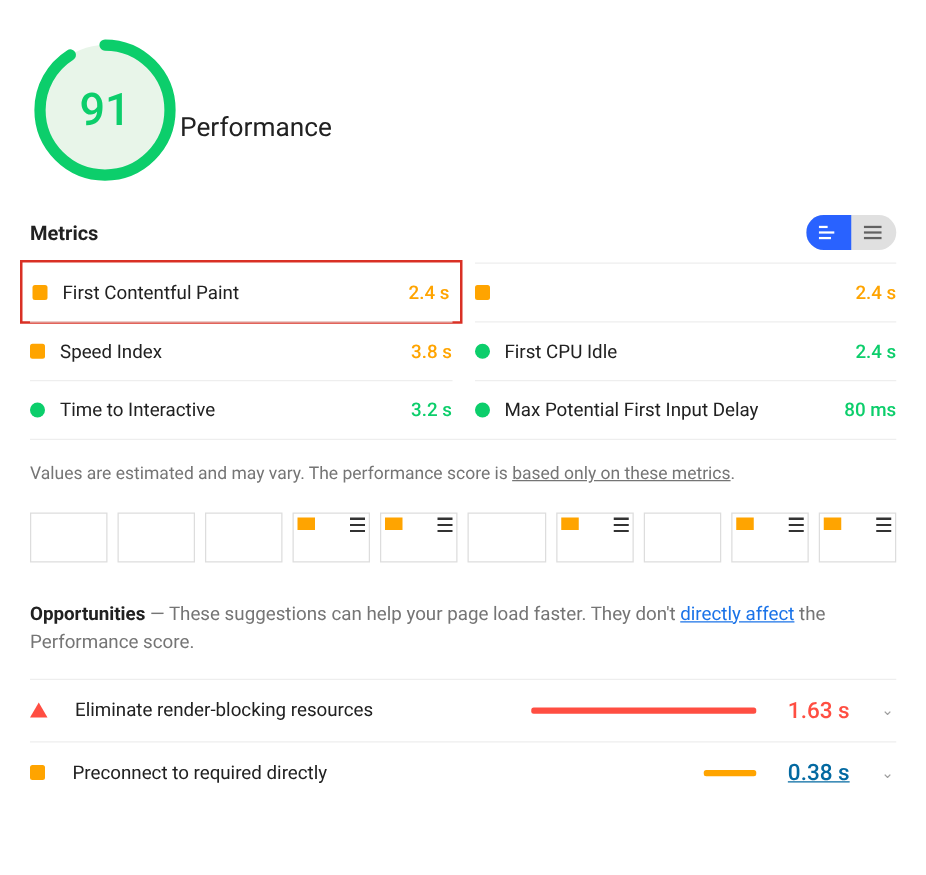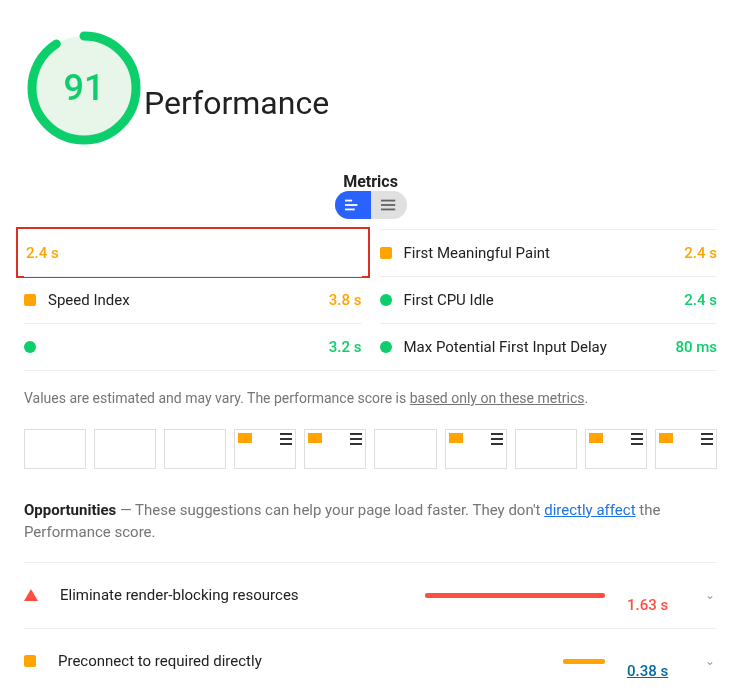--- a/index.html
+++ b/index.html
@@ -2,22 +2,22 @@
 <html><head>
 <meta charset="utf-8">
 <style>
 * { box-sizing: border-box; margin: 0; padding: 0; }
 body { font-family: Roboto, Arial, sans-serif; background: #fff; width: 741px; color: #212121; }
 .container { padding: 20px 24px; }
 .gauge-wrap { display: flex; align-items: center; margin-top: 8px; margin-bottom: 24px; }
 .gauge { position: relative; width: 120px; height: 120px; }
 .gauge svg { width: 120px; height: 120px; transform: rotate(-90deg); }
 .gauge .score { position: absolute; top: 0; left: 0; width: 100%; height: 100%; display: flex; align-items: center; justify-content: center; font-size: 36px; color: #0cce6b; font-weight: 500; }
-.gauge-title { font-size: 32px; color: #212121; margin-top: 30px; font-weight: 400; }
-.metrics-header { display: flex; justify-content: space-between; align-items: center; margin-bottom: 10px; flex-direction: column; }
+.gauge-title { font-size: 21px; color: #212121; margin-top: 30px; font-weight: 400; }
+.metrics-header { display: flex; justify-content: space-between; align-items: center; margin-bottom: 10px; }
 .metrics-header h3 { font-size: 16px; font-weight: 700; color: #212121; }
 .toggle-group { display: flex; border-radius: 20px; overflow: hidden; background: #e0e0e0; }
 .toggle-btn { width: 36px; height: 28px; display: flex; align-items: center; justify-content: center; cursor: pointer; border: none; background: transparent; }
 .toggle-btn.active { background: #2962ff; }
 .toggle-btn svg { width: 16px; height: 12px; }
 .metrics-grid { display: grid; grid-template-columns: 1fr 1fr; gap: 0 18px; }
 .metric-row { display: flex; align-items: center; justify-content: space-between; padding: 14px 0; border-top: 1px solid #eee; }
 .metric-left { display: flex; align-items: center; gap: 12px; }
 .status-sq { width: 12px; height: 12px; border-radius: 2px; flex-shrink: 0; }
 .status-sq.orange { background: #ffa400; }
@@ -38,21 +38,21 @@
 .opp-intro strong { color: #212121; font-weight: 700; }
 .opp-intro a { color: #1a73e8; text-decoration: underline; }
 .opp-header { display: flex; justify-content: space-between; font-size: 14px; color: #757575; padding-bottom: 10px; }
 .opp-row { display: flex; align-items: center; padding: 14px 0; border-top: 1px solid #eee; gap: 22px; }
 .tri-red { width: 0; height: 0; border-left: 7px solid transparent; border-right: 7px solid transparent; border-bottom: 12px solid #ff4e42; flex-shrink: 0; }
 .opp-name { font-size: 15px; color: #212121; flex: 1; }
 .opp-bar-wrap { width: 200px; display: flex; justify-content: flex-end; }
 .opp-bar { height: 5px; border-radius: 2px; }
 .opp-bar.red { background: #ff4e42; width: 180px; }
 .opp-bar.orange { background: #ffa400; width: 42px; }
-.opp-val { font-size: 15px; font-weight: 500; width: 56px; text-align: left; margin-top: 19px; }
+.opp-val { font-size: 18px; font-weight: 500; width: 56px; text-align: center; }
 .opp-val.red { color: #ff4e42; }
 .opp-val.orange { color: #0369a1; text-decoration: underline; }
 .chev { width: 12px; color: #9e9e9e; font-size: 12px; }
 </style>
 </head>
 <body>
 
 <div class="container">
 
   <div class="gauge-wrap">
@@ -81,46 +81,50 @@
             <rect x="0" y="0" width="16" height="2" fill="#616161"></rect>
             <rect x="0" y="5" width="16" height="2" fill="#616161"></rect>
             <rect x="0" y="10" width="16" height="2" fill="#616161"></rect>
           </svg>
       </button>
     </div>
   </div>
 
   <div class="metrics-grid" id="metrics-grid">
       <div class="metric-row highlight-box">
+        <div class="metric-left">
+          <span class="status-sq orange"></span>
+          <span class="metric-name">First Contentful Paint</span>
+        </div>
         <span class="metric-val orange">2.4 s</span>
       </div>
       <div class="metric-row">
         <div class="metric-left">
           <span class="status-sq orange"></span>
-          <span class="metric-name">First Meaningful Paint</span>
         </div>
         <span class="metric-val orange">2.4 s</span>
       </div>
       <div class="metric-row">
         <div class="metric-left">
           <span class="status-sq orange"></span>
           <span class="metric-name">Speed Index</span>
         </div>
         <span class="metric-val orange">3.8 s</span>
       </div>
       <div class="metric-row">
         <div class="metric-left">
           <span class="status-sq green"></span>
           <span class="metric-name">First CPU Idle</span>
         </div>
         <span class="metric-val green">2.4 s</span>
       </div>
       <div class="metric-row">
         <div class="metric-left">
           <span class="status-sq green"></span>
+          <span class="metric-name">Time to Interactive</span>
         </div>
         <span class="metric-val green">3.2 s</span>
       </div>
       <div class="metric-row">
         <div class="metric-left">
           <span class="status-sq green"></span>
           <span class="metric-name">Max Potential First Input Delay</span>
         </div>
         <span class="metric-val green">80 ms</span>
       </div>

